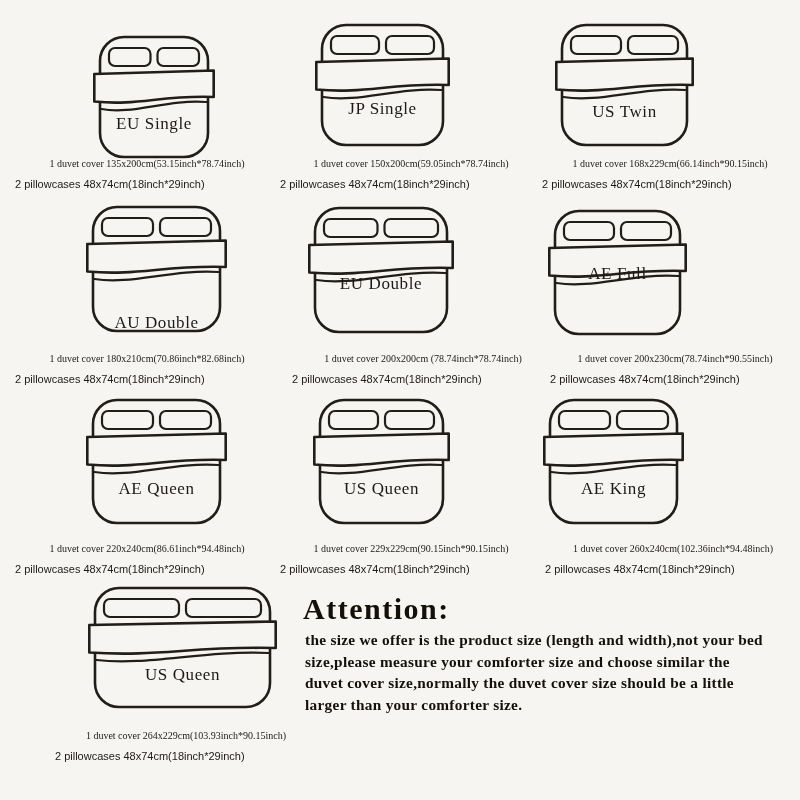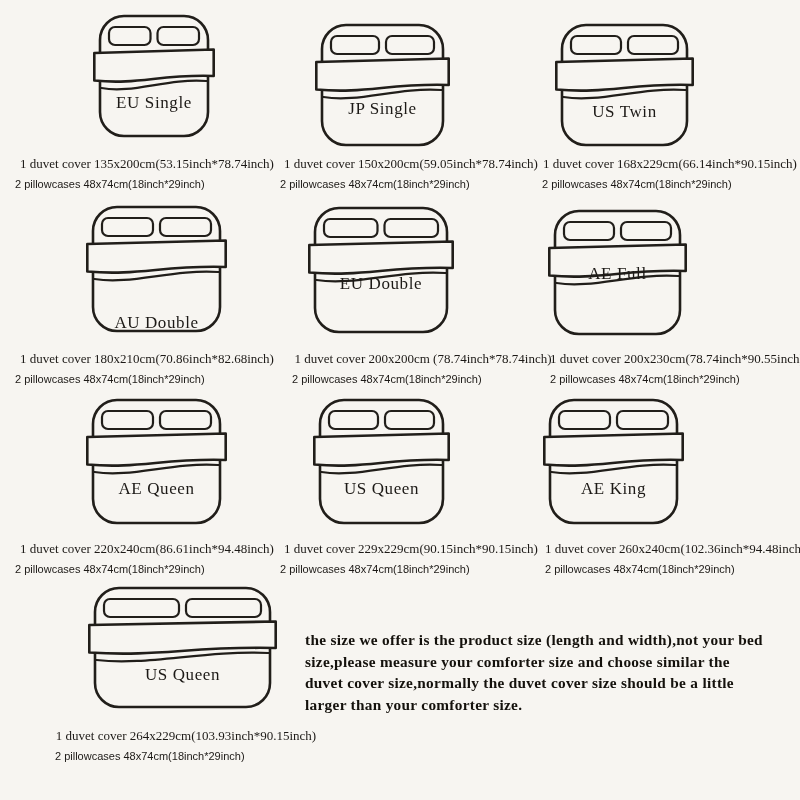--- a/index.html
+++ b/index.html
@@ -14,21 +14,21 @@
     font-family:"Liberation Serif",serif;color:var(--ink);
   }
   .bed{position:absolute;}
   .bed svg{position:absolute;left:0;top:0;}
   .bed-label{
     position:absolute;left:50%;top:72%;transform:translate(-50%,-50%);
     font-size:17px;letter-spacing:.6px;white-space:nowrap;color:var(--ink);
   }
   .t1{
     position:absolute;text-align:center;white-space:nowrap;
-    font-family:"Liberation Serif",serif;font-size:13px;line-height:17px;color:var(--ink);
+    font-family:"Liberation Serif",serif;font-size:10px;line-height:17px;color:var(--ink);
   }
   .t2{
     position:absolute;text-align:left;white-space:nowrap;
     font-family:"Liberation Sans",sans-serif;font-size:11px;line-height:17px;color:var(--ink);
   }
   .attn-title{
     position:absolute;left:303px;top:592px;
     font-family:"Liberation Serif",serif;font-weight:700;
     font-size:30px;letter-spacing:1.5px;color:#121009;white-space:nowrap;
   }
@@ -37,21 +37,21 @@
     font-family:"Liberation Serif",serif;font-weight:700;
     font-size:15.3px;line-height:21.5px;letter-spacing:.3px;color:#14110c;white-space:nowrap;
   }
 </style>
 </head>
 <body>
 
 <div class="canvas">
 
   <div class="card">
-    <div class="bed" style="left:93px;top:14px;width:122px;height:124px">
+    <div class="bed" style="left:93px;top:35px;width:122px;height:124px">
         <svg width="122" height="124" viewBox="0 0 122 124" xmlns="http://www.w3.org/2000/svg">
     <rect x="7" y="2" width="108" height="120" rx="24" fill="none" stroke="#211e1a" stroke-width="2.6"></rect>
     <rect x="16" y="13" width="41.5" height="18" rx="6" fill="none" stroke="#211e1a" stroke-width="2.2"></rect>
     <rect x="64.5" y="13" width="41.5" height="18" rx="6" fill="none" stroke="#211e1a" stroke-width="2.2"></rect>
     <path d="M 1.3 39 L 120.7 35.5 L 120.7 62 C 67.10000000000001 60 46.36 71 1.3 66.5 Z" fill="#f7f5f1" stroke="#211e1a" stroke-width="2.6" stroke-linejoin="round"></path>
     <path d="M 8.5 74 C 39.4 80 73.96 64 113.5 67" fill="none" stroke="#211e1a" stroke-width="2.2" stroke-linecap="round"></path>
   </svg>
       <span class="bed-label">EU Single</span>
     </div>
     <div class="t1" style="left:15px;top:155px;width:264px">1 duvet cover 135x200cm(53.15inch*78.74inch)</div>
@@ -186,20 +186,21 @@
     <rect x="98" y="13" width="75" height="18" rx="6" fill="none" stroke="#211e1a" stroke-width="2.2"></rect>
     <path d="M 1.3 39 L 187.7 35.5 L 187.7 62 C 103.95 60 71.82000000000001 71 1.3 66.5 Z" fill="#f7f5f1" stroke="#211e1a" stroke-width="2.6" stroke-linejoin="round"></path>
     <path d="M 8.5 74 C 59.5 80 115.5 64 180.5 67" fill="none" stroke="#211e1a" stroke-width="2.2" stroke-linecap="round"></path>
   </svg>
       <span class="bed-label">US Queen</span>
     </div>
     <div class="t1" style="left:55px;top:727px;width:262px">1 duvet cover 264x229cm(103.93inch*90.15inch)</div>
     <div class="t2" style="left:55px;top:748px;width:262px">2 pillowcases 48x74cm(18inch*29inch)</div>
   </div>
 
+  <div class="attn-title">Attention:</div>
   <div class="attn-body">
     <div class="attn-line">the size we offer is the product size (length and width),not your bed</div>
     <div class="attn-line">size,please measure your comforter size and choose similar the</div>
     <div class="attn-line">duvet cover size,normally the duvet cover size should be a little</div>
     <div class="attn-line">larger than your comforter size.</div>
   </div>
 
 </div>
 
 </body></html>

